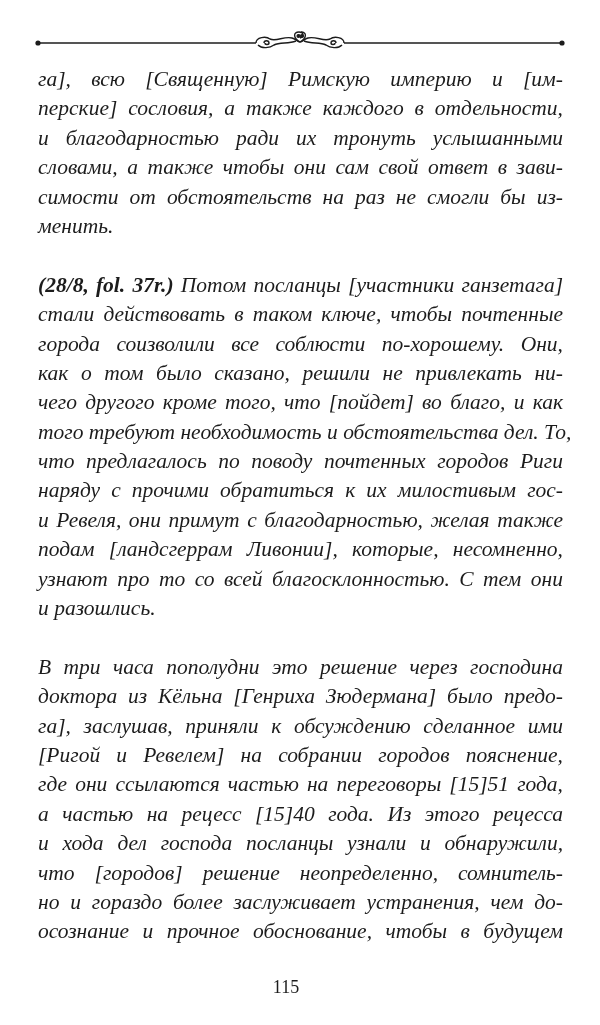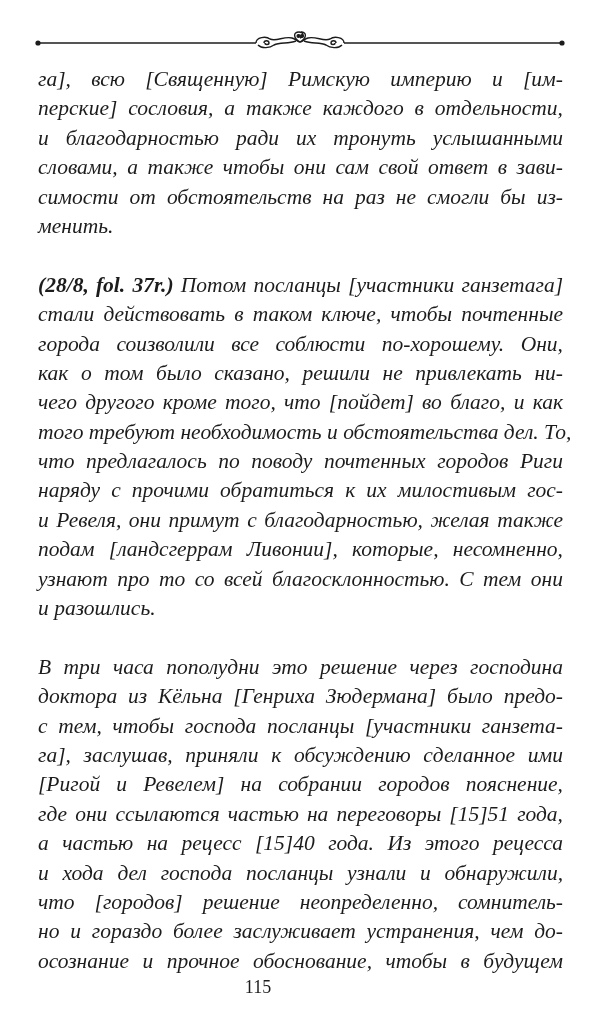--- a/index.html
+++ b/index.html
@@ -47,20 +47,21 @@
   .ref {
     font-weight: bold;
   }
   .page-number {
     position: absolute;
     left: 0;
     width: 516px;
     top: 977px;
     text-align: center;
     font-size: 18px;
+    padding-left: 28px;
   }
 </style>
 </head>
 <body>
 
 <svg class="ornament" viewBox="0 0 532 26" xmlns="http://www.w3.org/2000/svg">
   <circle cx="4" cy="13" r="2.6" fill="#1c1c1c"></circle>
   <circle cx="528" cy="13" r="2.6" fill="#1c1c1c"></circle>
   <line x1="4" y1="13" x2="222" y2="13" stroke="#1c1c1c" stroke-width="1.4"></line>
   <line x1="310" y1="13" x2="528" y2="13" stroke="#1c1c1c" stroke-width="1.4"></line>
@@ -102,21 +103,20 @@
     <span class="line">наряду с прочими обратиться к их милостивым гос-</span>
     <span class="line">и Ревеля, они примут с благодарностью, желая также</span>
     <span class="line">подам [ландсгеррам Ливонии], которые, несомненно,</span>
     <span class="line">узнают про то со всей благосклонностью. С тем они</span>
     <span class="line last">и разошлись.</span>
   </p>
 
   <p class="para">
     <span class="line">В три часа пополудни это решение через господина</span>
     <span class="line">доктора из Кёльна [Генриха Зюдермана] было предо-</span>
-    <span class="line">с тем, чтобы господа посланцы [участники ганзета-</span>
     <span class="line">га], заслушав, приняли к обсуждению сделанное ими</span>
     <span class="line">[Ригой и Ревелем] на собрании городов пояснение,</span>
     <span class="line">где они ссылаются частью на переговоры [15]51 года,</span>
     <span class="line">а частью на рецесс [15]40 года. Из этого рецесса</span>
     <span class="line">и хода дел господа посланцы узнали и обнаружили,</span>
     <span class="line">что [городов] решение неопределенно, сомнитель-</span>
     <span class="line">но и гораздо более заслуживает устранения, чем до-</span>
     <span class="line">осознание и прочное обоснование, чтобы в будущем</span>
   </p>
 </div>

